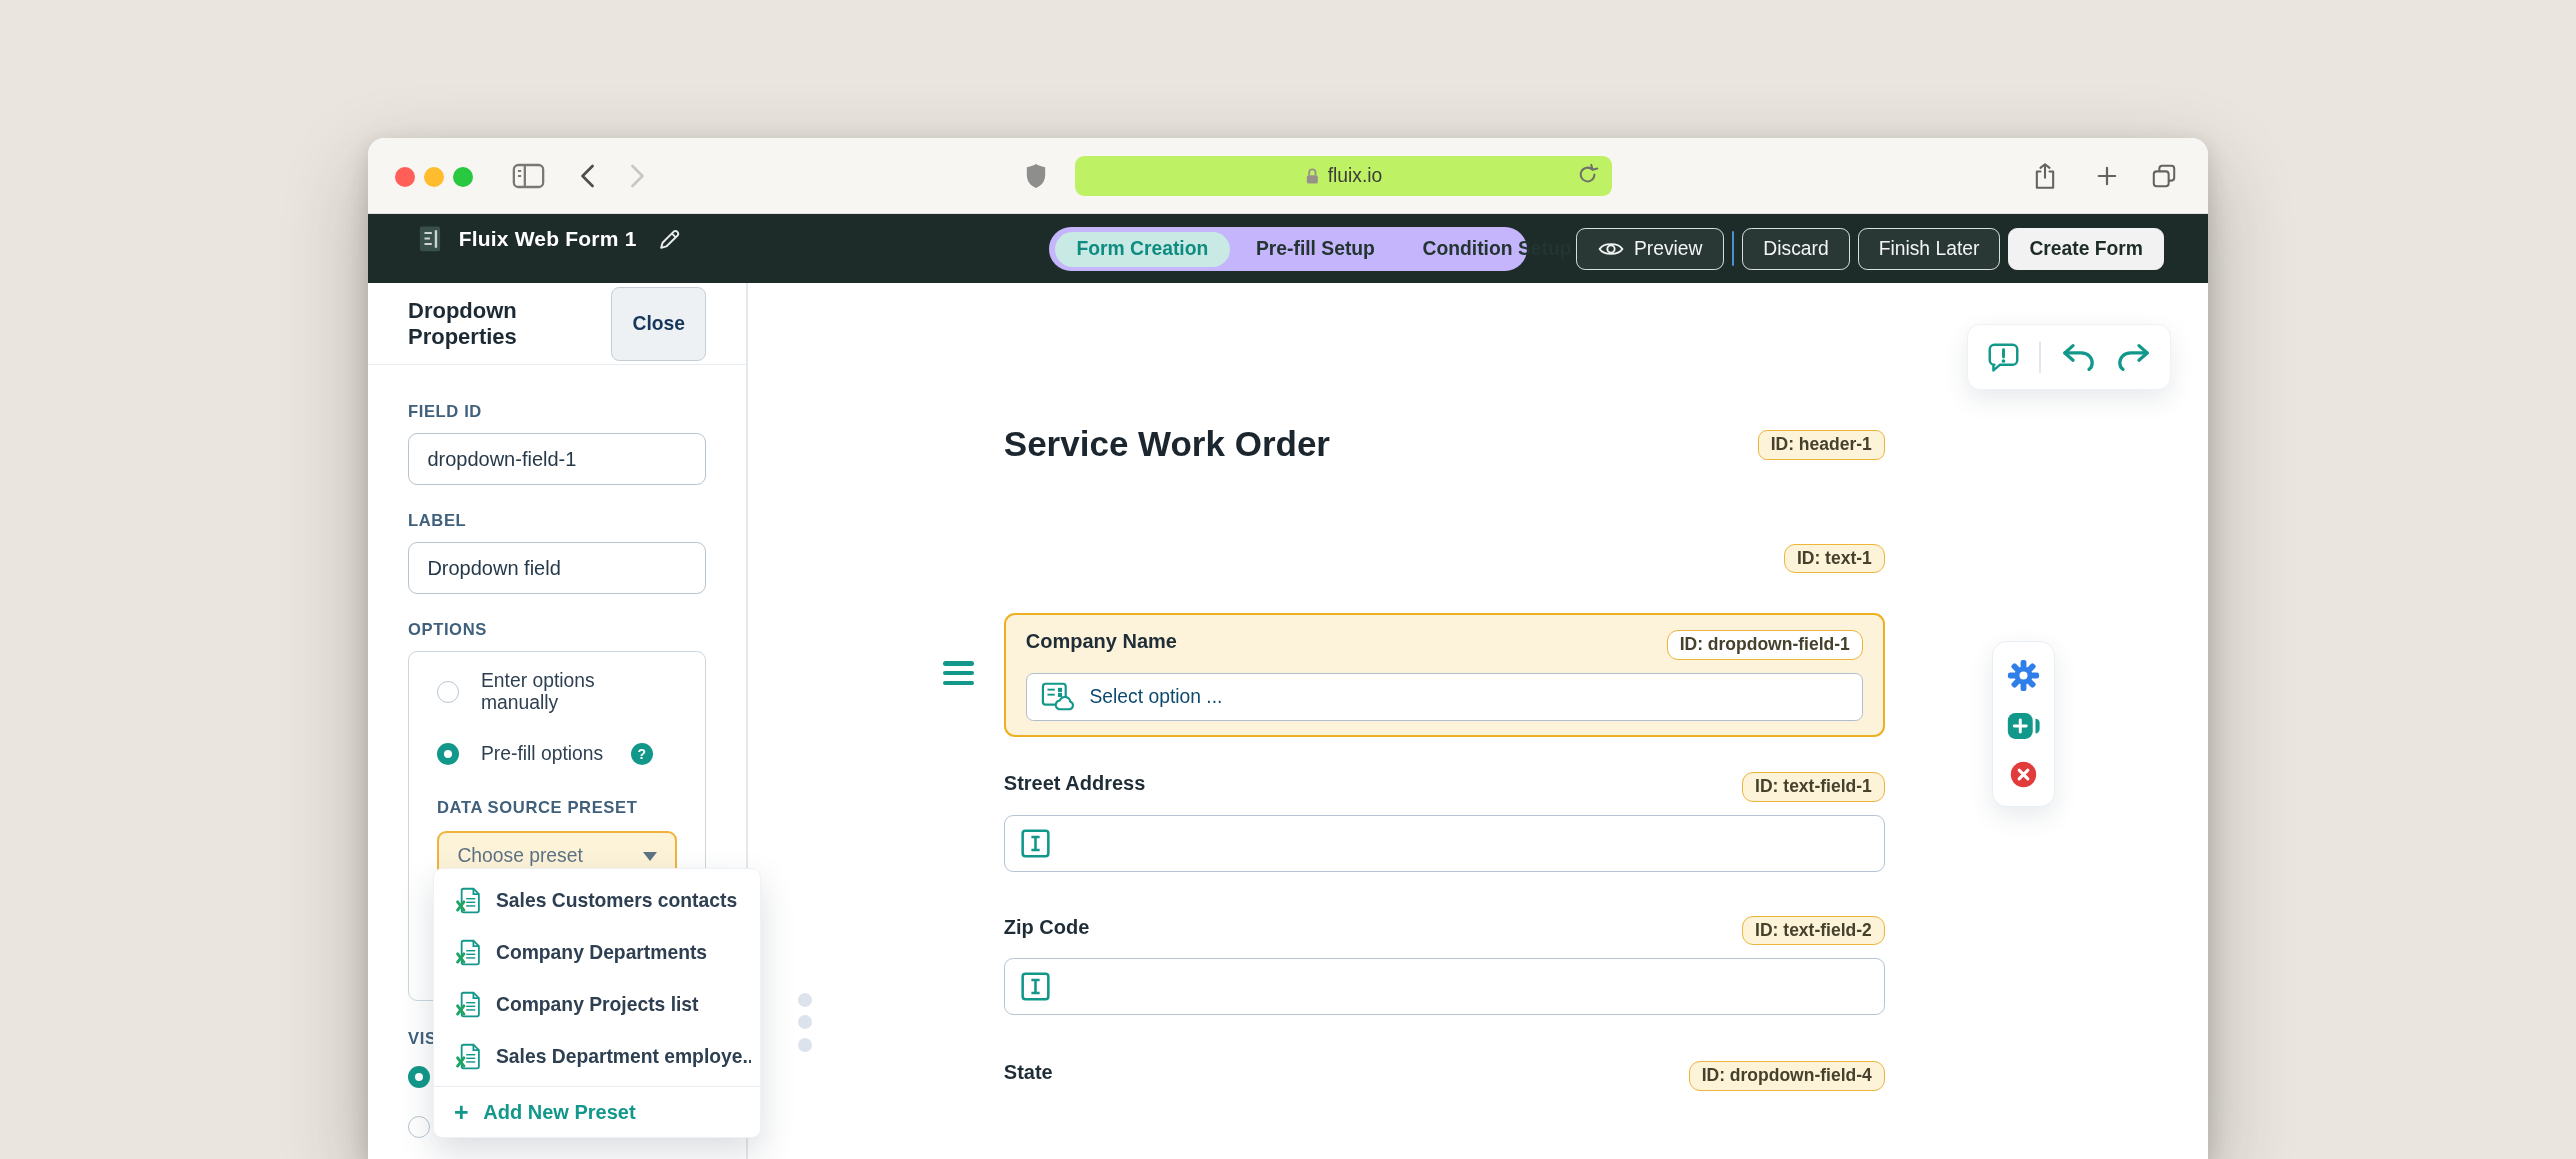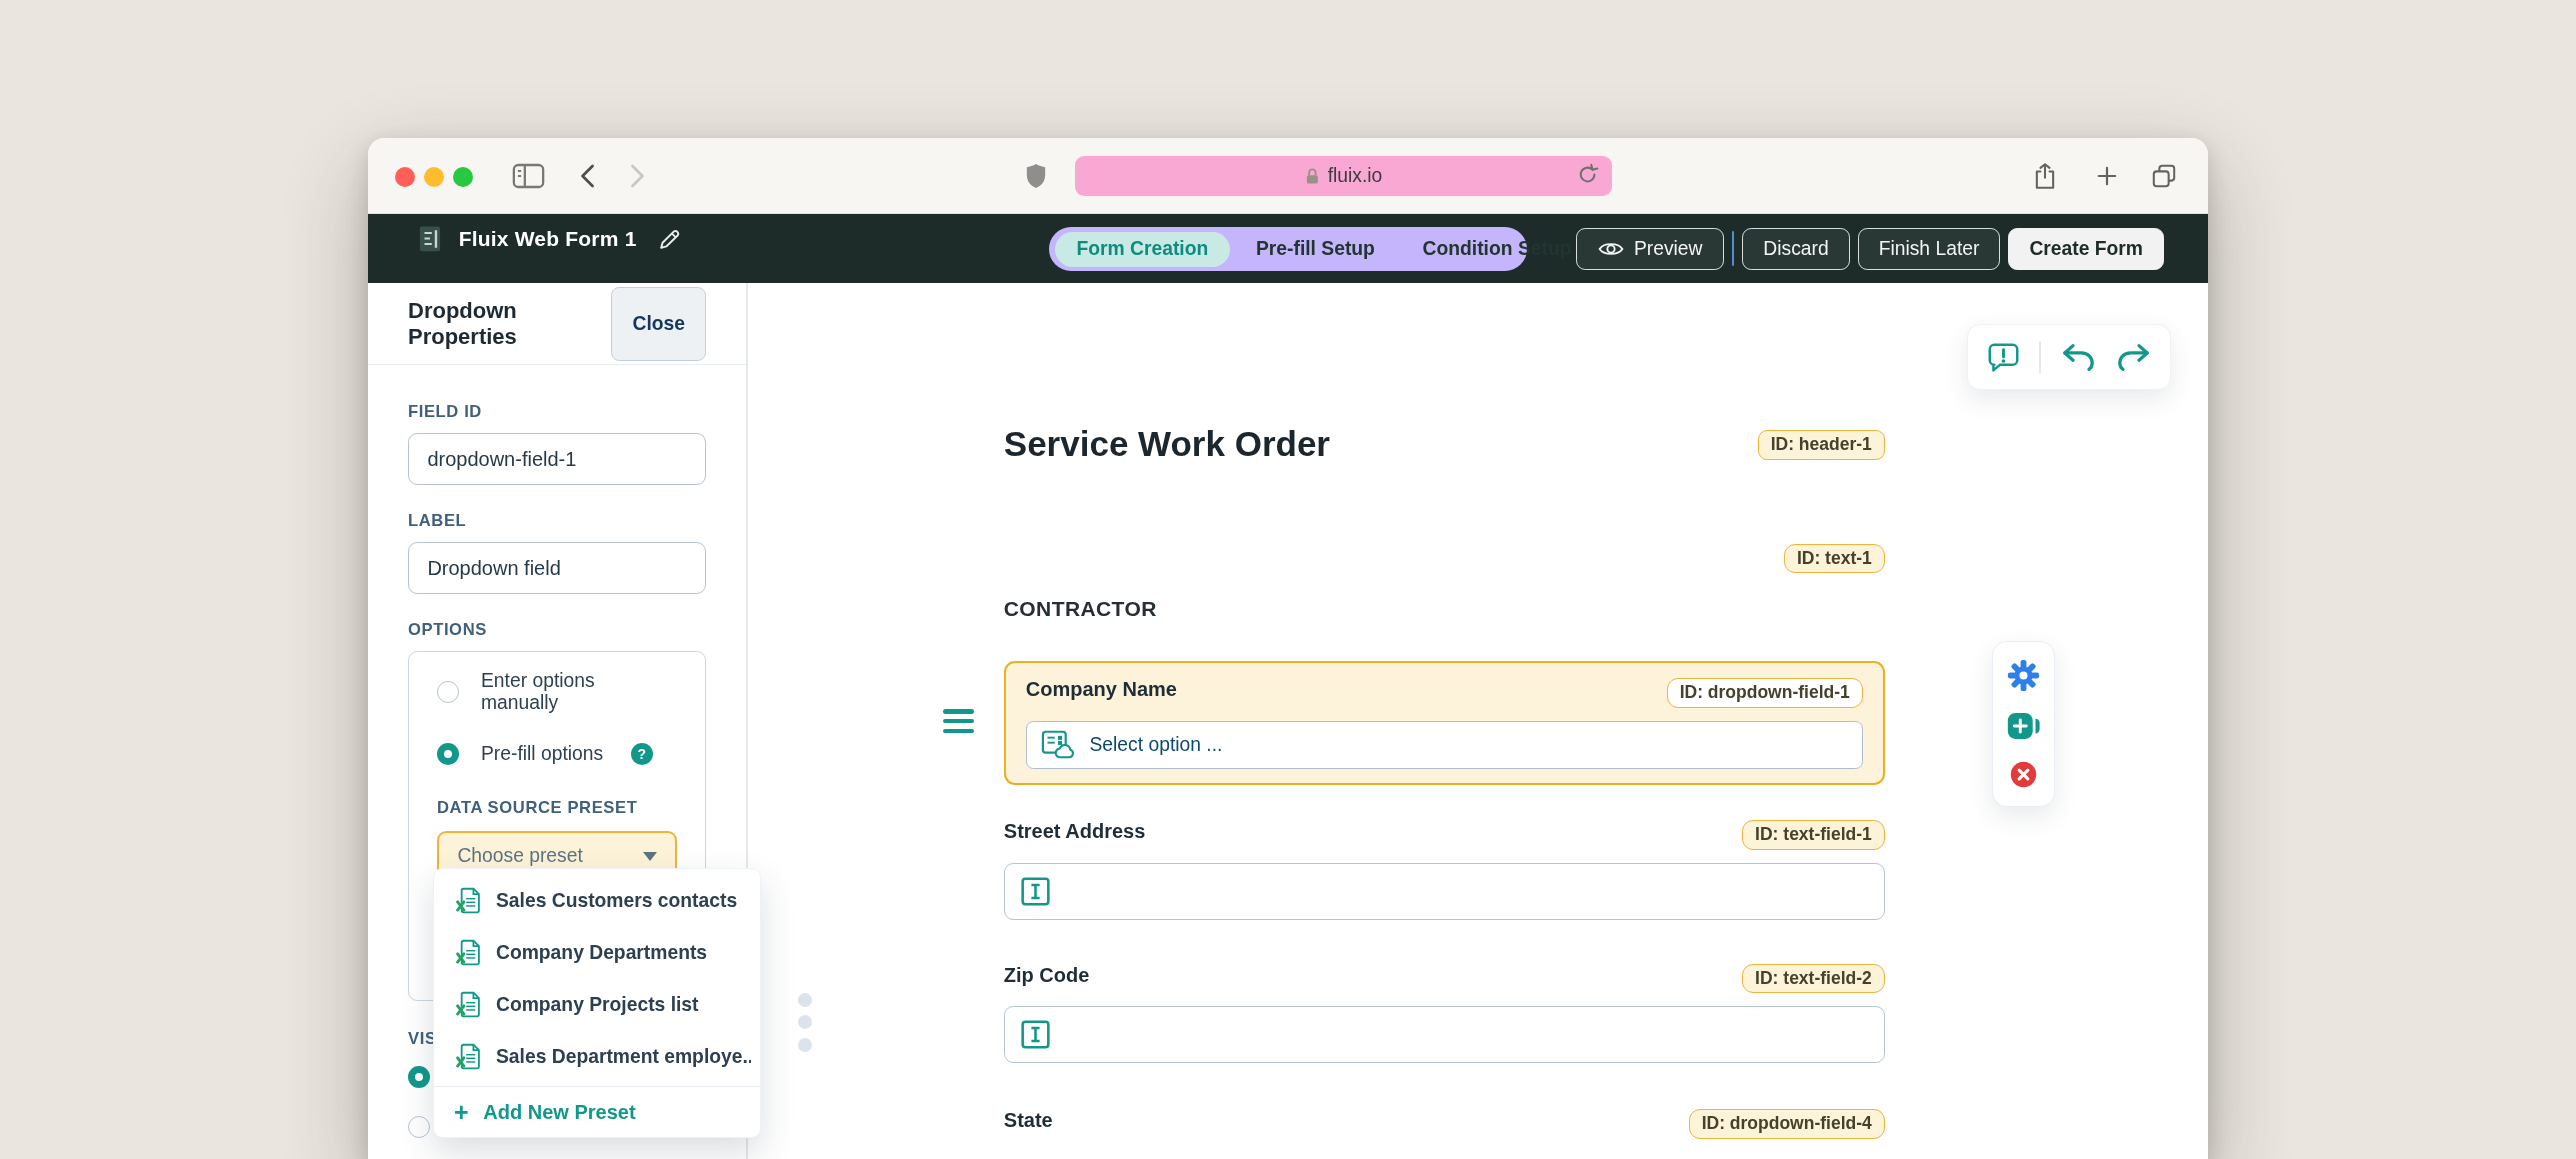--- a/index.html
+++ b/index.html
@@ -21,21 +21,21 @@
   
   .chrome{position:relative;height:75px;background:#f7f6f3;border-bottom:0.9px solid #e3e1de;}
   .traffic{position:absolute;top:29px;left:27px;display:flex;gap:9.2px;}
   .light{width:20px;height:20px;border-radius:50%;}
   .light.red{background:#ff5f57;}
   .light.yellow{background:#febc2e;}
   .light.green{background:#28c840;}
   .chrome-ic{position:absolute;top:50%;transform:translateY(-50%);display:flex;align-items:center;justify-content:center;}
   .url-pill{
     position:absolute;left:707px;top:18.4px;width:537px;height:40px;border-radius:9.2px;
-    background:#f9a8d4;display:flex;align-items:center;justify-content:center;gap:8.3px;
+    background:#bef264;display:flex;align-items:center;justify-content:center;gap:8.3px;
   }
   .url-text{font-size:19.3px;color:#3c3c3a;}
   .reload{position:absolute;right:13px;top:50%;transform:translateY(-50%);}
 
   
   .appnav{position:relative;height:69px;background:#1d2c29;}
   .nav-left{position:absolute;left:48px;top:0;height:49px;display:flex;align-items:center;gap:14.7px;}
   .nav-title{color:#fff;font-size:21px;font-weight:600;letter-spacing:0.2px;}
   .tabs-pill{
     position:absolute;left:681px;top:13px;height:44px;width:478px;background:#c4b5fd;border-radius:22px;
@@ -405,21 +405,20 @@
 
         <div class="form-col">
           <div class="title-row">
             <span class="form-title">Service Work Order</span>
             <span class="badge" style="margin-top:7.4px;border-radius:9px;">ID: header-1</span>
           </div>
 
           <div class="row-right text-row">
             <span class="badge">ID: text-1</span>
           </div>
-          <div class="contractor">CONTRACTOR</div>
 
           <div class="sel-card">
             <div class="hamburger">
                 <i></i>
                 <i></i>
                 <i></i>
               </div>
             <div class="field-label-row">
               <span class="field-label">Company Name</span>
               <span class="badge white">ID: dropdown-field-1</span>

